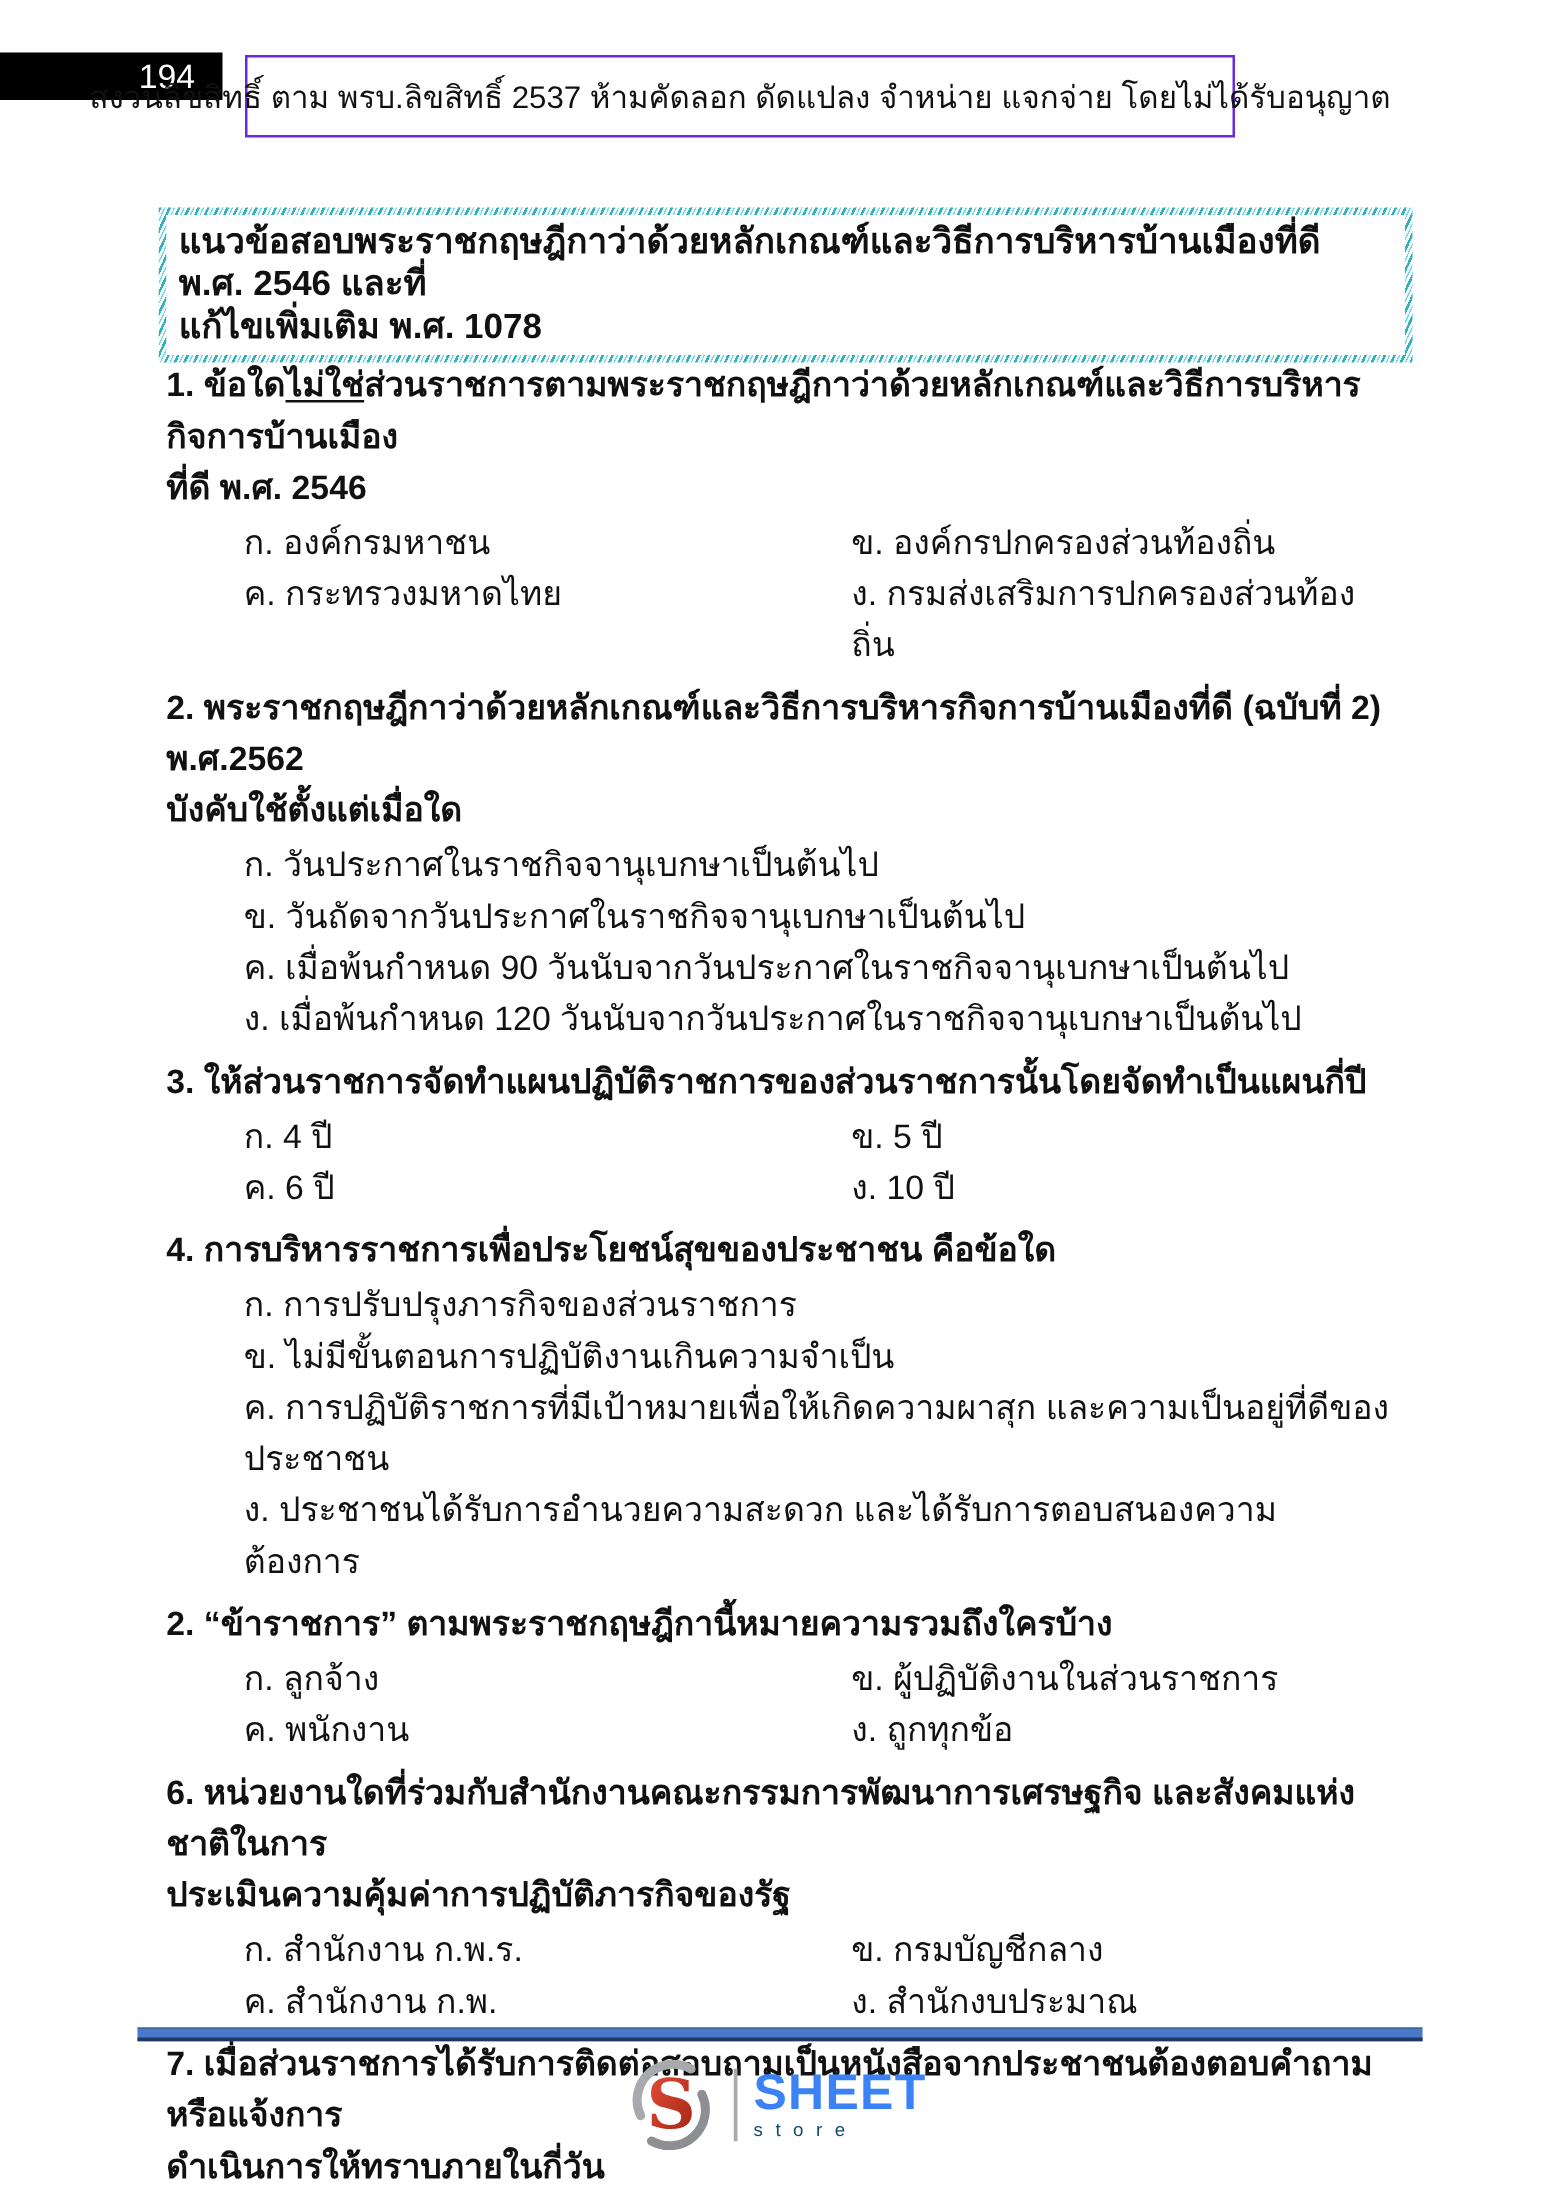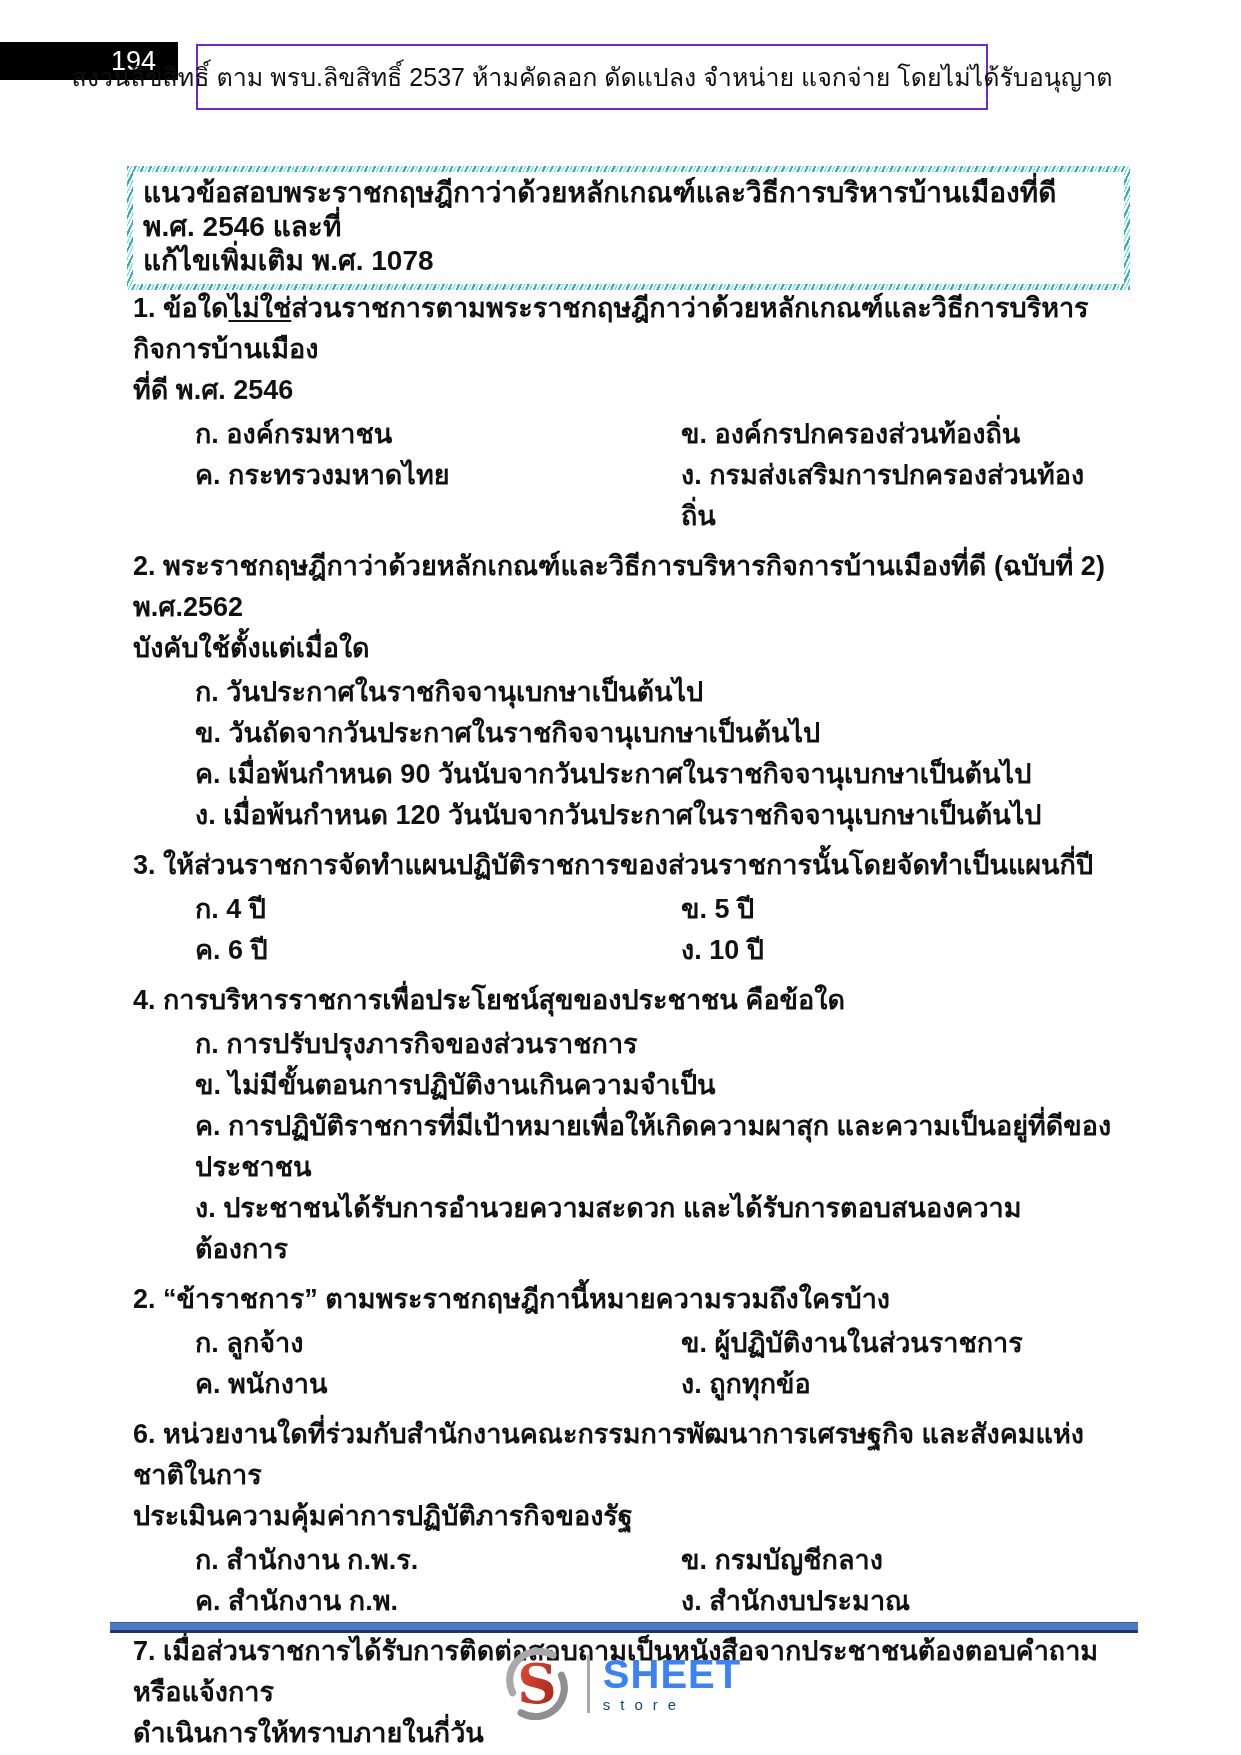--- a/index.html
+++ b/index.html
@@ -37,21 +37,21 @@
   }
 
   
   main { position:absolute; left:133px; top:288px; width:980px; }
   .question { margin-top:9px; }
   .question:first-child { margin-top:0; }
   .stem { font-weight:bold; font-size:27px; line-height:41px; margin:0; }
   .u { text-decoration:underline; text-underline-offset:3px; }
   .options { margin-top:3px; padding-left:62px; }
   .grid2 { display:grid; grid-template-columns:486px 1fr; }
-  .opt { font-size:27px; line-height:41px; margin:0; font-weight:bold; }
+  .opt { font-size:27px; line-height:41px; margin:0; font-weight:normal; }
 
   
   .footer-rule {
     position:absolute; left:110px; top:1622px; width:1028px; height:7px;
     background:#4a79ca; border-top:1px solid #365f91; border-bottom:3px solid #1f3864;
   }
   .brand {
     position:absolute; left:0; top:1648px; width:1241px;
     display:flex; align-items:center; justify-content:center; gap:13px;
   }

